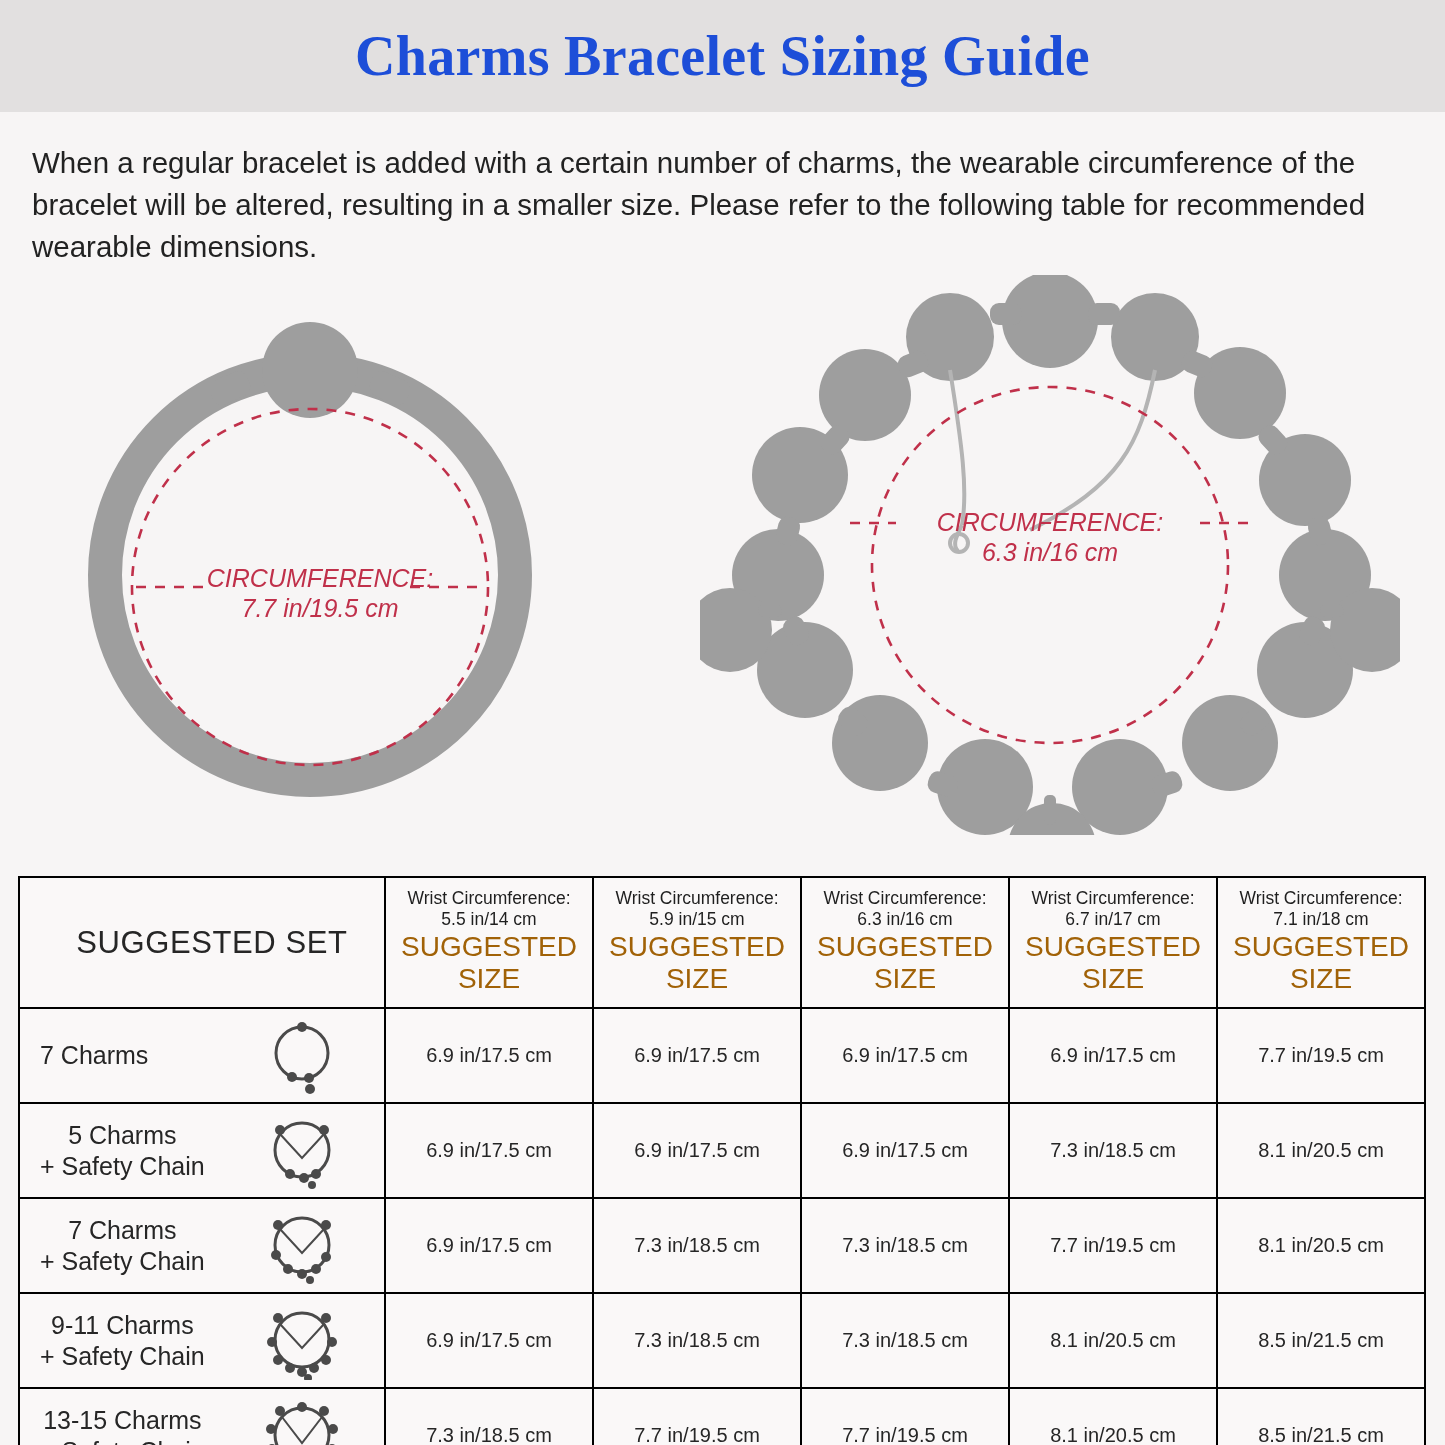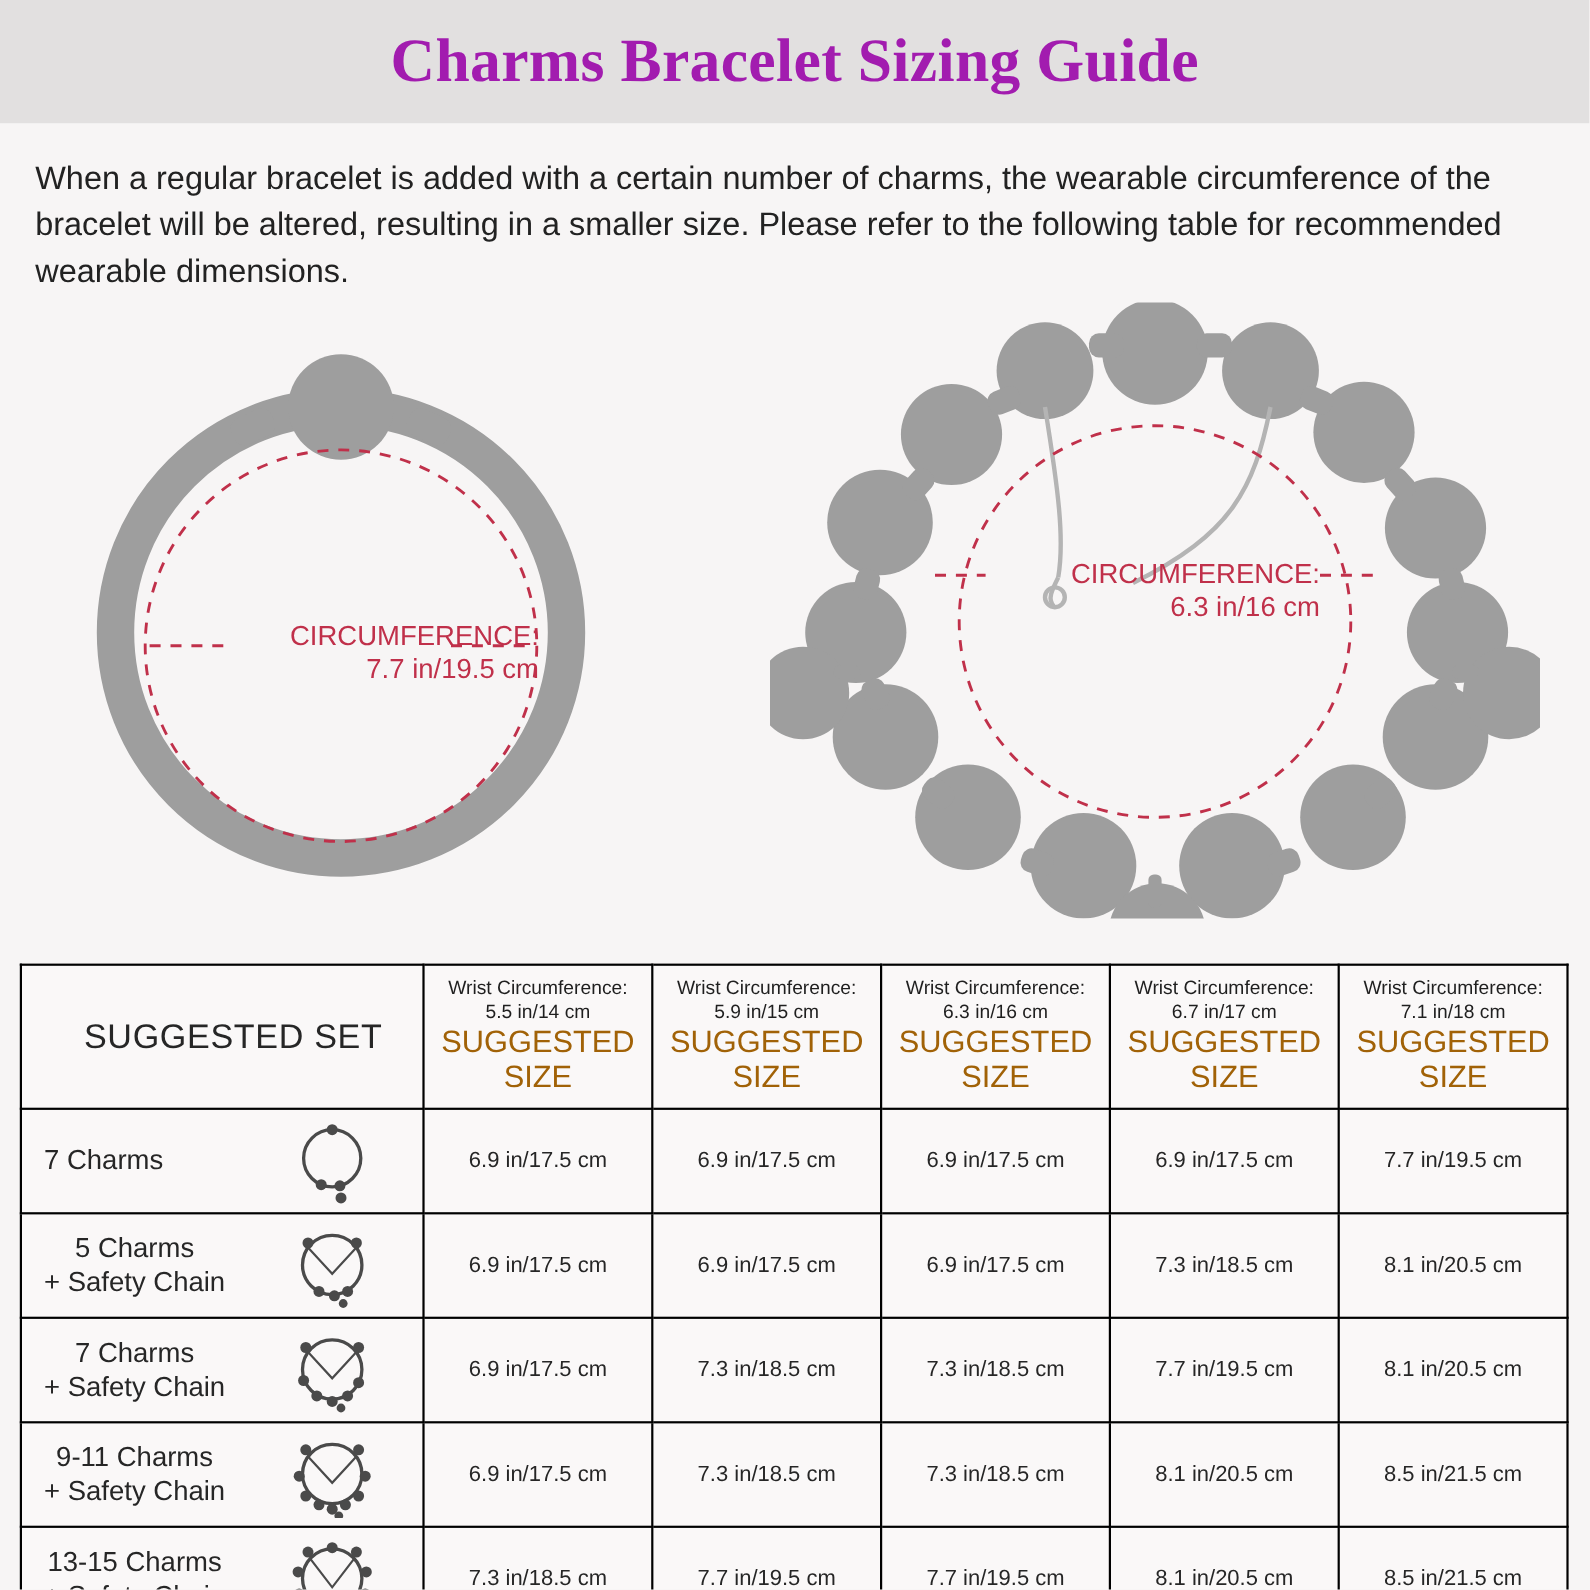--- a/index.html
+++ b/index.html
@@ -28,21 +28,21 @@
     display: flex;
     align-items: center;
     justify-content: center;
     box-sizing: border-box;
   }
   .header-title {
     font-family: "Liberation Serif", serif;
     font-weight: bold;
     font-size: 56px;
     letter-spacing: 0.3px;
-    color: #a21caf;
+    color: #1d4ed8;
     text-align: center;
   }
   
   .intro {
     padding: 30px 16px 0 32px;
     font-size: 29.5px;
     line-height: 1.43;
     color: #222;
     max-width: 1400px;
   }
@@ -55,23 +55,24 @@
   .illo {
     position: absolute;
     top: 0;
   }
   .illo-left { left: 60px; width: 520px; height: 560px; }
   .illo-right { left: 700px; width: 700px; height: 560px; }
   .circ-label {
     position: absolute;
     color: #c0304a;
     font-size: 25px;
-    text-align: right;
+    text-align: center;
     line-height: 1.22;
     white-space: nowrap;
+    font-style: italic;
   }
   .circ-label .l2 { display: block; }
   
   .table-wrap {
     position: absolute;
     left: 18px;
     top: 876px;
     width: 1408px;
   }
   table.sizing {

